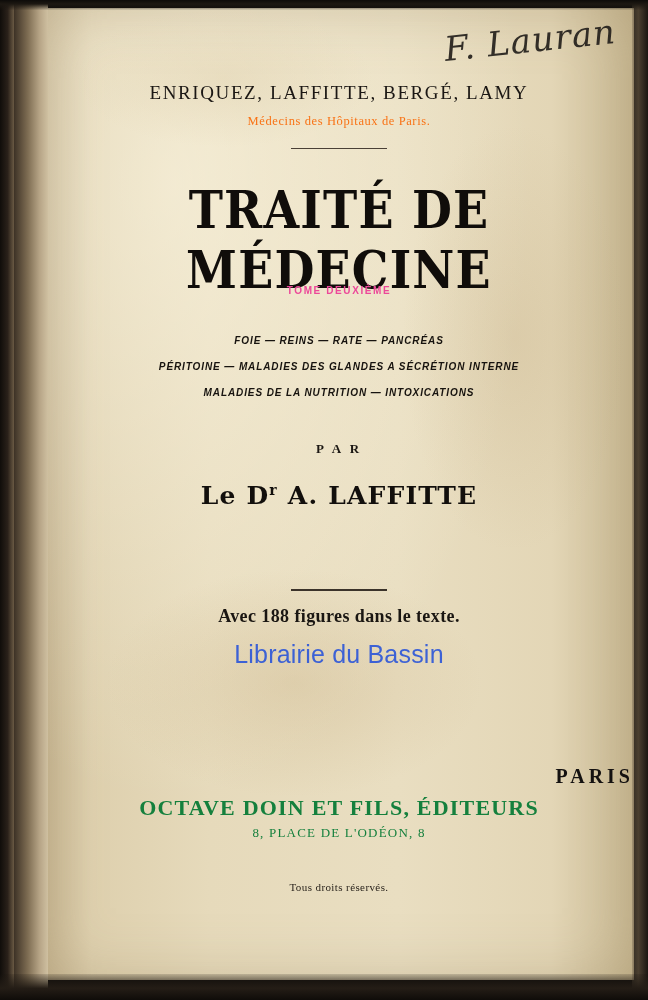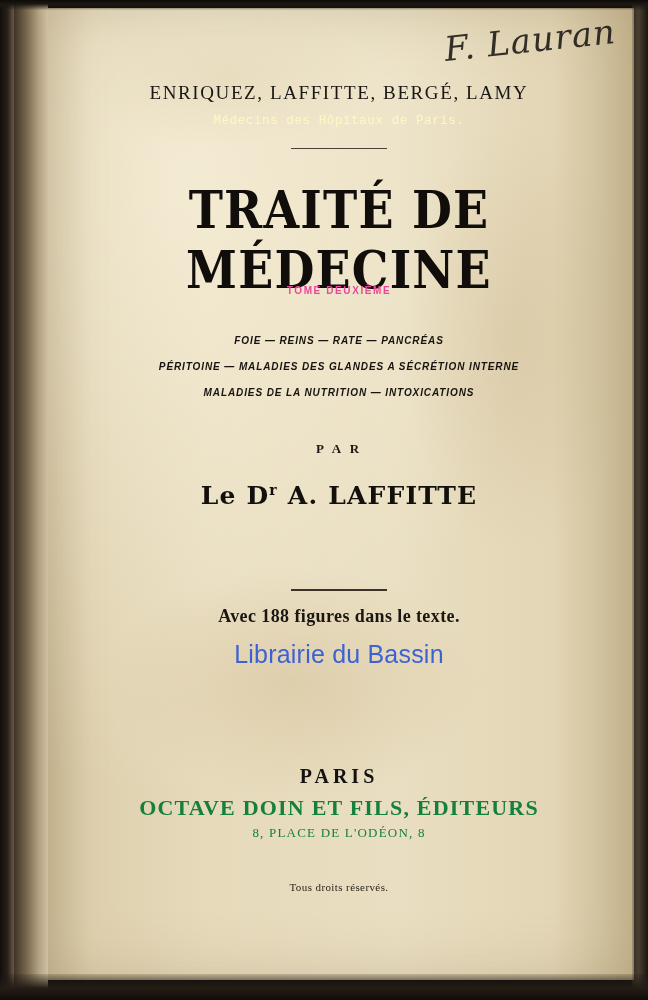--- a/index.html
+++ b/index.html
@@ -123,24 +123,24 @@
     top: 74px;
     font-family: "Liberation Serif", serif;
     font-size: 19px;
     letter-spacing: 1.6px;
     color: #1b1714;
   }
   .subauthors {
     position: absolute;
     left: 0; right: 0;
     top: 106px;
-    font-family: Liberation Mono, monospace;
+    font-family: Liberation Serif, serif;
     font-size: 12.5px;
     letter-spacing: 0.6px;
-    color: #fef9c3;
+    color: #f97316;
   }
 
   .rule {
     position: absolute;
     left: 50%;
     transform: translateX(-50%);
     height: 1px;
     background: #4a4036;
   }
   .rule-1 { top: 140px; width: 96px; }
@@ -234,20 +234,21 @@
 
   .city {
     position: absolute;
     left: 0; right: 0;
     top: 757px;
     font-family: "Liberation Serif", serif;
     font-weight: bold;
     font-size: 20px;
     letter-spacing: 4px;
     color: #141110;
+    text-align: right;
   }
   .publisher {
     position: absolute;
     left: 0; right: 0;
     top: 787px;
     font-family: "Liberation Serif", serif;
     font-weight: bold;
     font-size: 22px;
     letter-spacing: 1.2px;
     color: #15803d;

